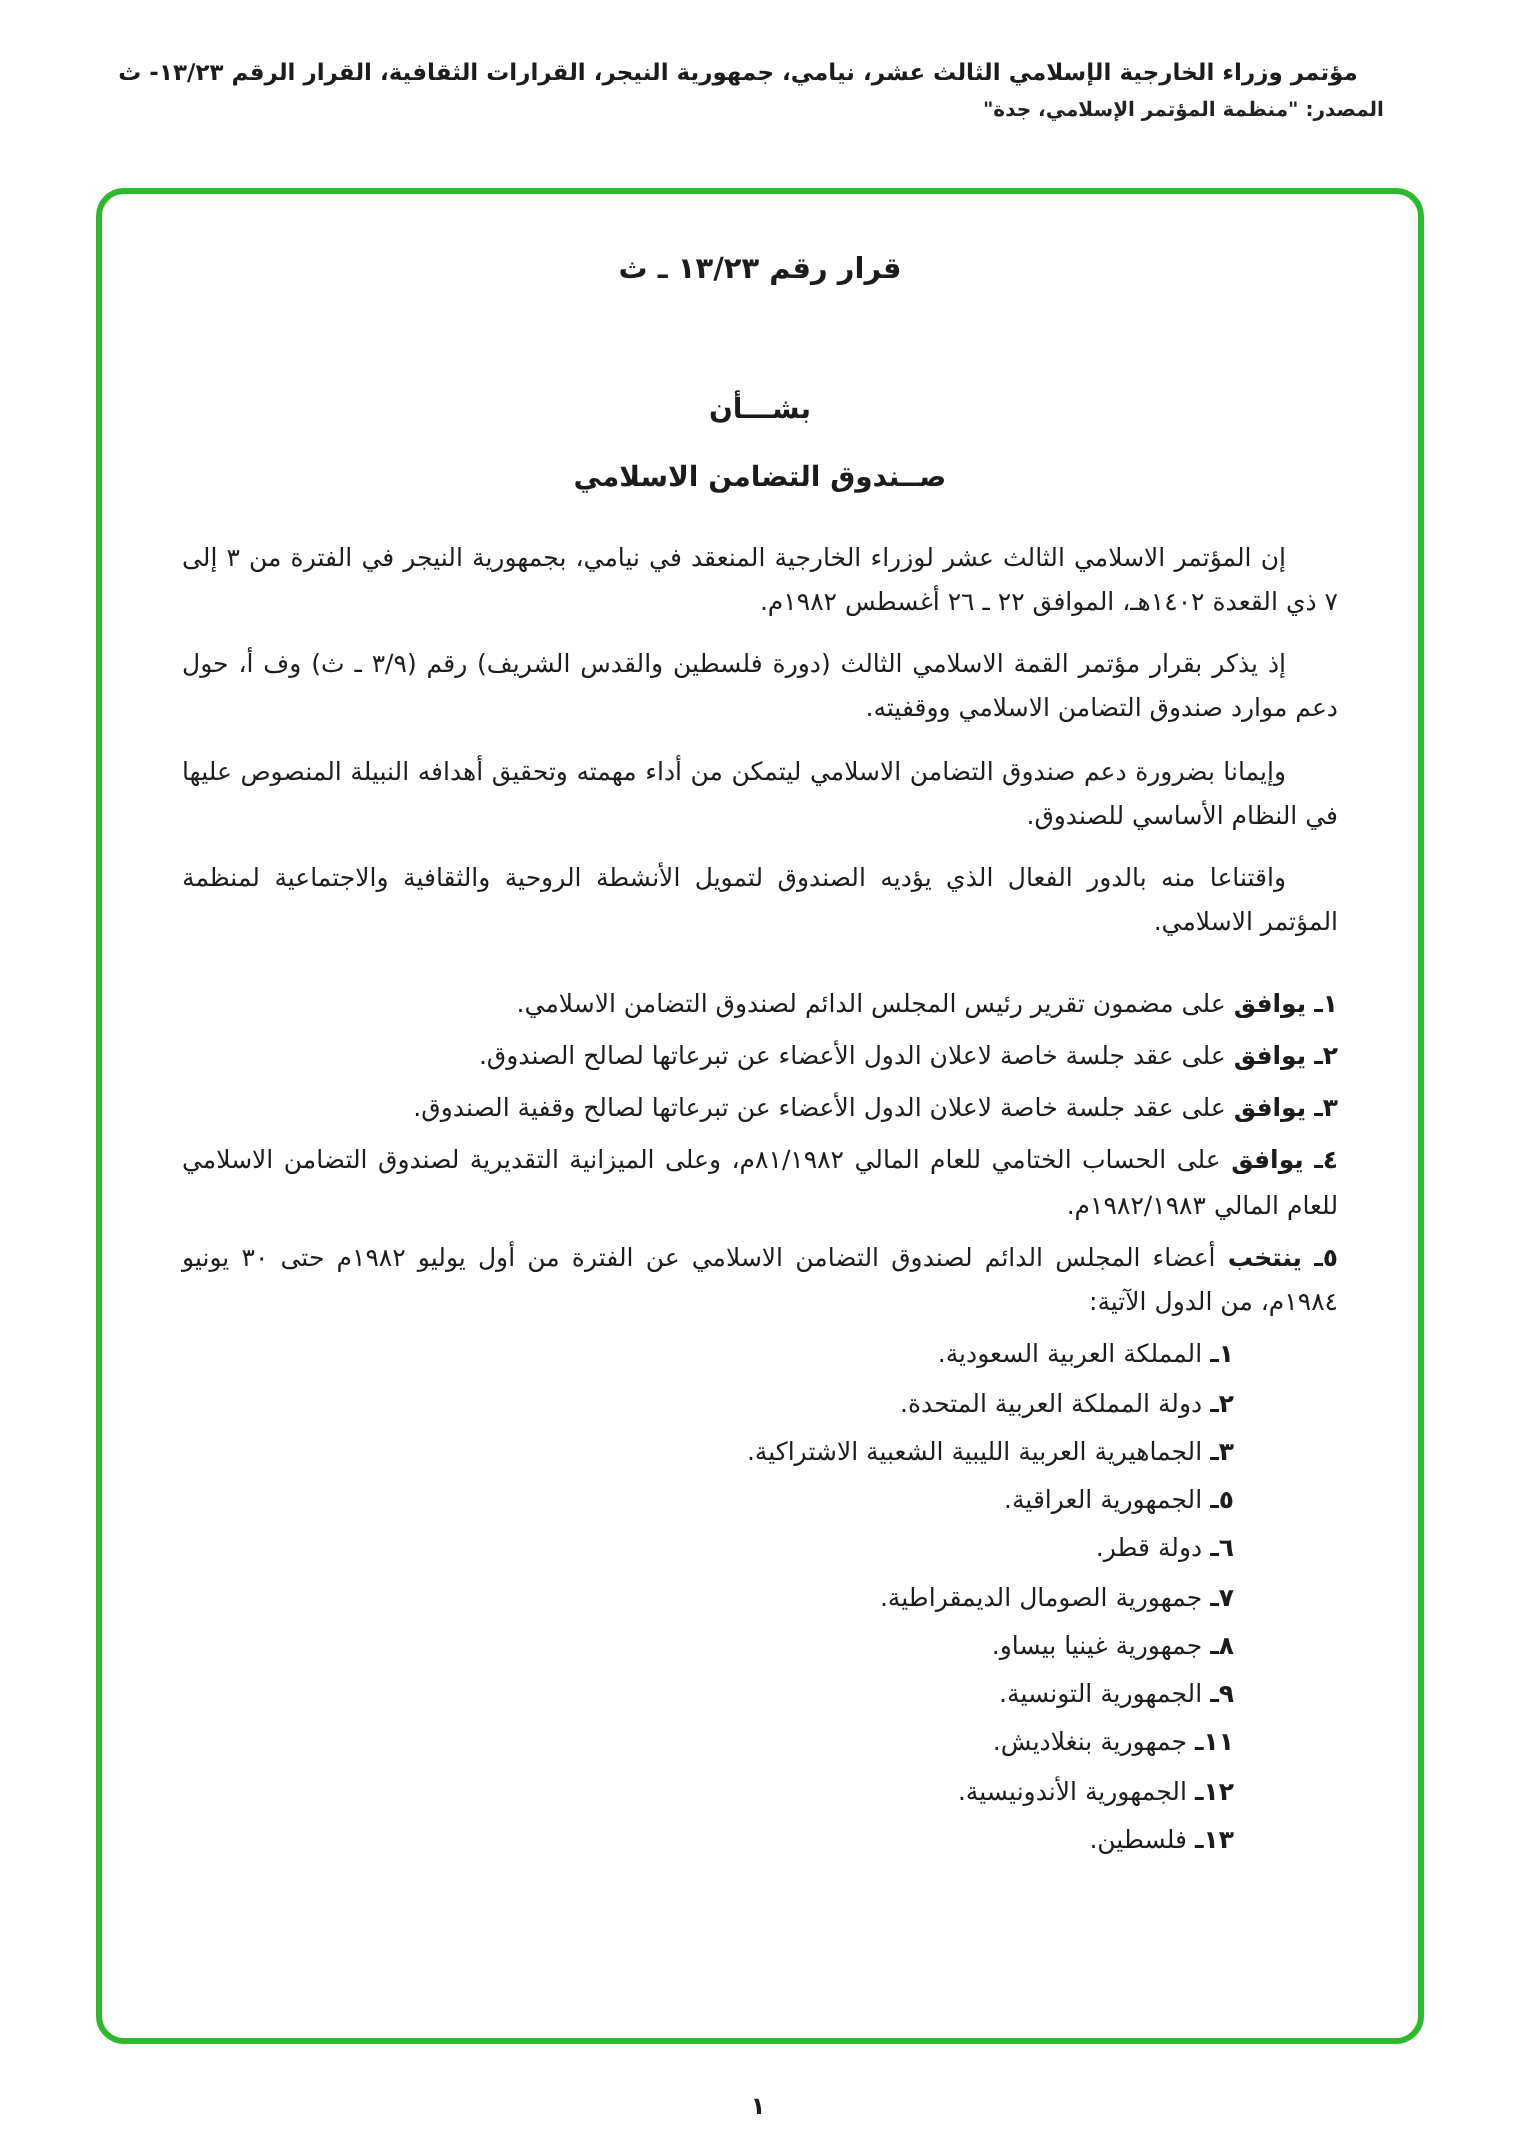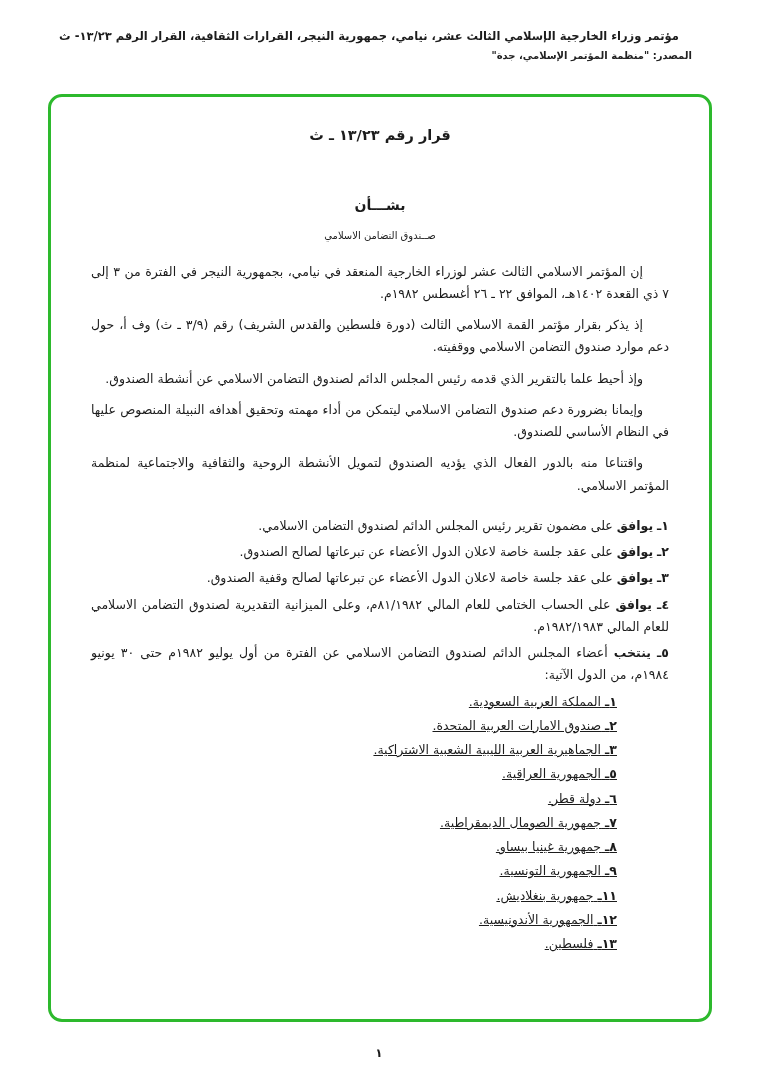--- a/index.html
+++ b/index.html
@@ -74,22 +74,22 @@
     margin-bottom: 9px;
   }
   .title-block .t2 {
     font-size: 14px;
     font-weight: bold;
     letter-spacing: 2px;
     margin-bottom: 9px;
     margin-top: 44px;
   }
   .title-block .t3 {
-    font-size: 10px;
-    font-weight: normal;
+    font-size: 14px;
+    font-weight: bold;
     letter-spacing: 1.5px;
   }
   
   .para {
     text-indent: 26px;
     margin-bottom: 9px;
   }
   
   .items {
     margin-top: 18px;
@@ -105,21 +105,20 @@
   }
   
   .countries {
     padding-right: 52px;
     margin-top: 2px;
   }
   .country {
     margin-bottom: 2px;
     text-align: right;
     text-align-last: right;
-    text-decoration: underline;
   }
   .country .num {
     font-weight: bold;
   }
   
   .footer {
     position: absolute;
     bottom: 18px;
     left: 0;
     width: 758px;
@@ -142,21 +141,20 @@
     <div class="content">
 
       <div class="title-block">
         <div class="t1">قرار رقم ١٣/٢٣ ـ ث</div>
         <div class="t2">بشـــأن</div>
         <div class="t3">صــندوق التضامن الاسلامي</div>
       </div>
 
       <div class="para">إن المؤتمر الاسلامي الثالث عشر لوزراء الخارجية المنعقد في نيامي، بجمهورية النيجر في الفترة من ٣ إلى ٧ ذي القعدة ١٤٠٢هـ، الموافق ٢٢ ـ ٢٦ أغسطس ١٩٨٢م.</div>
       <div class="para">إذ يذكر بقرار مؤتمر القمة الاسلامي الثالث (دورة فلسطين والقدس الشريف) رقم (٣/٩ ـ ث) وف أ، حول دعم موارد صندوق التضامن الاسلامي ووقفيته.</div>
-      <div class="para">وإذ أحيط علما بالتقرير الذي قدمه رئيس المجلس الدائم لصندوق التضامن الاسلامي عن أنشطة الصندوق.</div>
       <div class="para">وإيمانا بضرورة دعم صندوق التضامن الاسلامي ليتمكن من أداء مهمته وتحقيق أهدافه النبيلة المنصوص عليها في النظام الأساسي للصندوق.</div>
       <div class="para">واقتناعا منه بالدور الفعال الذي يؤديه الصندوق لتمويل الأنشطة الروحية والثقافية والاجتماعية لمنظمة المؤتمر الاسلامي.</div>
 
       <div class="items">
         <div class="item">
           <span class="num">١ـ</span>
           <span class="lead">يوافق</span>
           <span class="txt">على مضمون تقرير رئيس المجلس الدائم لصندوق التضامن الاسلامي.</span>
         </div>
         <div class="item">
@@ -181,21 +179,21 @@
         </div>
       </div>
 
       <div class="countries">
         <div class="country">
           <span class="num">١ـ</span>
           <span class="name">المملكة العربية السعودية.</span>
         </div>
         <div class="country">
           <span class="num">٢ـ</span>
-          <span class="name">صندوق الامارات العربية المتحدة.</span>
+          <span class="name">دولة المملكة العربية المتحدة.</span>
         </div>
         <div class="country">
           <span class="num">٣ـ</span>
           <span class="name">الجماهيرية العربية الليبية الشعبية الاشتراكية.</span>
         </div>
         <div class="country">
           <span class="num">٥ـ</span>
           <span class="name">الجمهورية العراقية.</span>
         </div>
         <div class="country">

